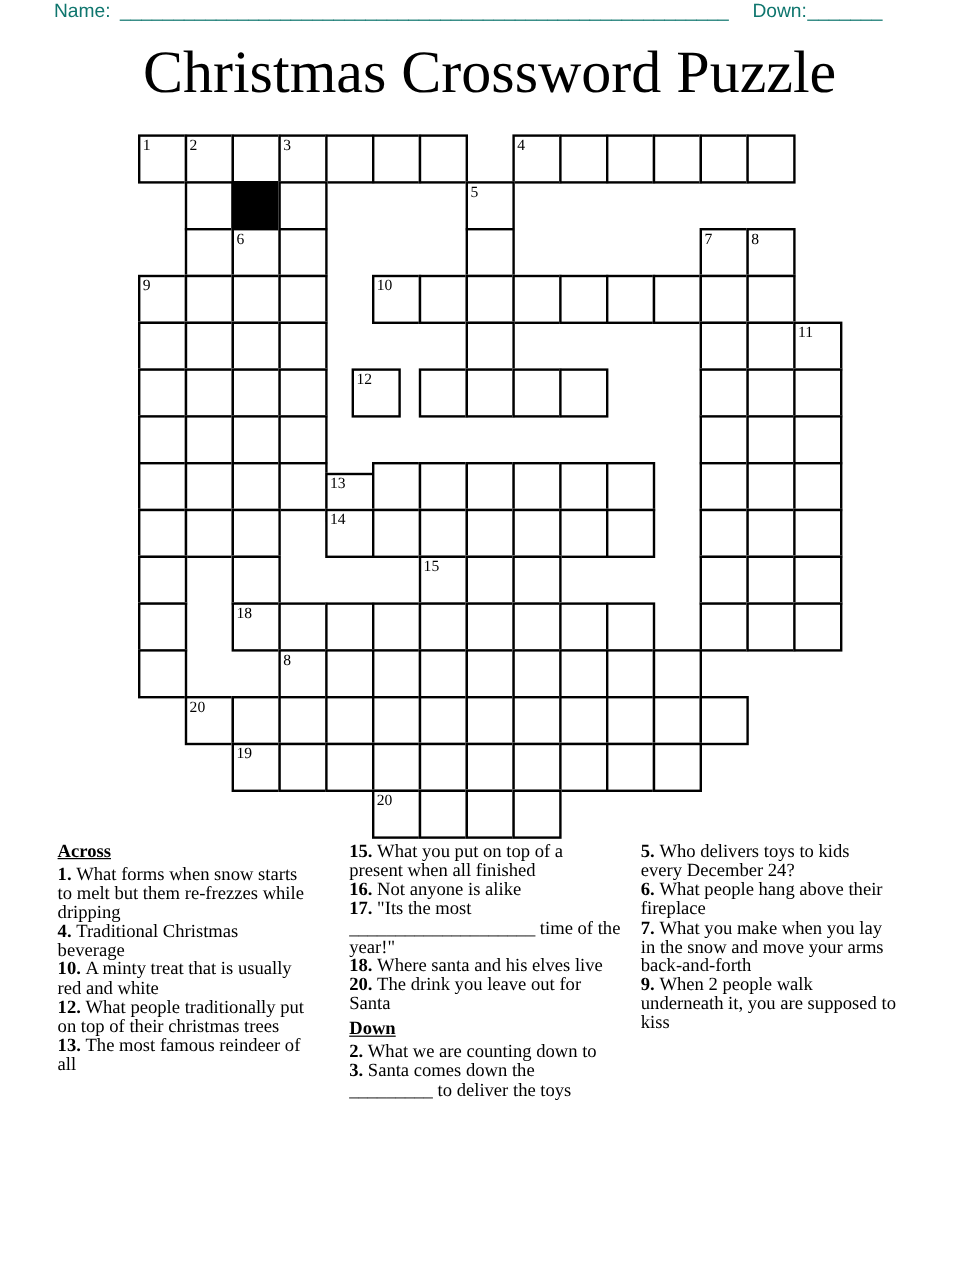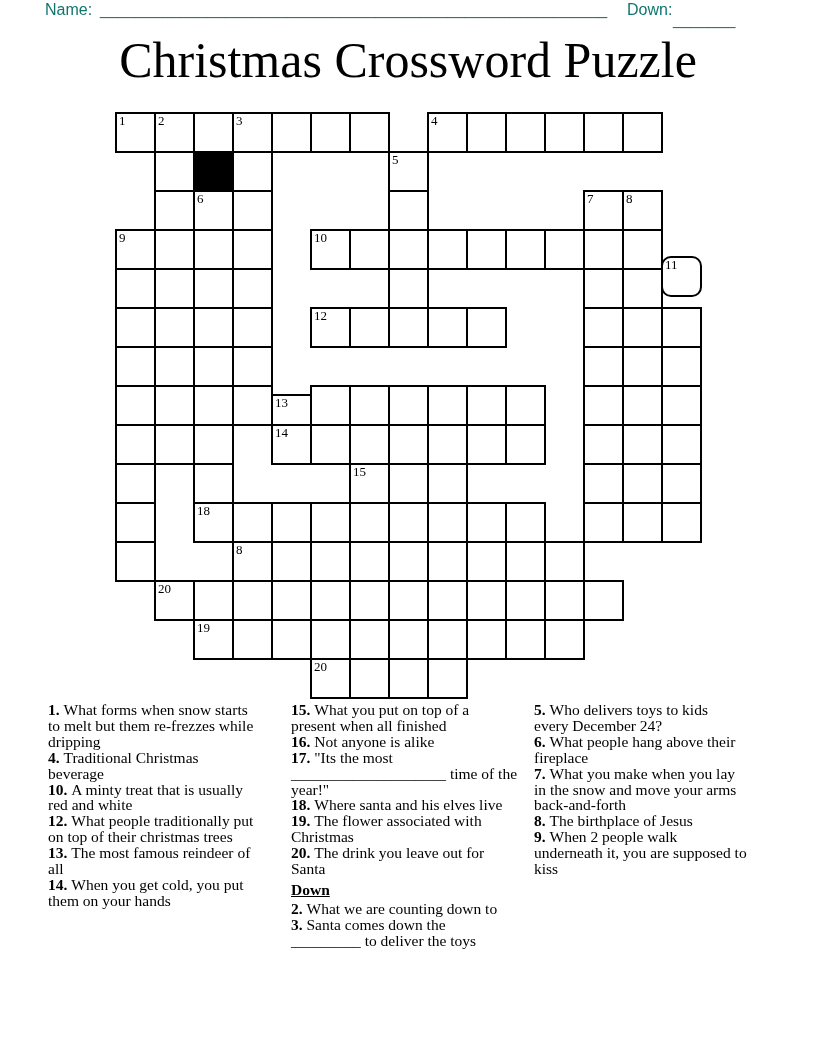--- a/index.html
+++ b/index.html
@@ -8,21 +8,21 @@
     font-family:"Liberation Serif", serif; color:#000;
     overflow:hidden;
   }
   .hdr {
     position:absolute; font-family:"Liberation Sans", sans-serif;
     font-size:16px; line-height:18px; white-space:pre; color:#0f766e;
   }
   #name-label { left:45px; top:1px; }
   #name-blank { left:100px; top:1px; letter-spacing:0; }
   #date-label { left:627px; top:1px; }
-  #date-blank { left:673px; top:1px;margin-top:10px; }
+  #date-blank { left:673px; top:1px; }
   #page-title {
     position:absolute; left:0; right:0; top:32px; text-align:center;
     font-family:"Liberation Serif", serif; font-size:50px; line-height:56px;
     font-weight:400; white-space:nowrap;
   }
   #grid {
     position:absolute; left:115px; top:112px; width:587px; height:587px;
   }
   .cell {
     position:absolute; width:41px; height:41px; box-sizing:border-box;
@@ -114,28 +114,28 @@
     <div class="cell" style="left: 429px; top: 117px;"></div>
     <div class="cell" style="left: 468px; top: 117px;"></div>
     <div class="cell" style="left: 507px; top: 117px;"></div>
     <div class="cell" style="left: 0px; top: 156px;"></div>
     <div class="cell" style="left: 39px; top: 156px;"></div>
     <div class="cell" style="left: 78px; top: 156px;"></div>
     <div class="cell" style="left: 117px; top: 156px;"></div>
     <div class="cell" style="left: 273px; top: 156px;"></div>
     <div class="cell" style="left: 468px; top: 156px;"></div>
     <div class="cell" style="left: 507px; top: 156px;"></div>
-    <div class="cell" style="left: 546px; top: 144px; border-radius: 10px;">
+    <div class="cell" style="left: 546px; top: 156px;">
       <span class="num">11</span>
     </div>
     <div class="cell" style="left: 0px; top: 195px;"></div>
     <div class="cell" style="left: 39px; top: 195px;"></div>
     <div class="cell" style="left: 78px; top: 195px;"></div>
     <div class="cell" style="left: 117px; top: 195px;"></div>
-    <div class="cell" style="left: 195px; top: 195px;">
+    <div class="cell" style="left: 178px; top: 195px;">
       <span class="num">12</span>
     </div>
     <div class="cell" style="left: 234px; top: 195px;"></div>
     <div class="cell" style="left: 273px; top: 195px;"></div>
     <div class="cell" style="left: 312px; top: 195px;"></div>
     <div class="cell" style="left: 351px; top: 195px;"></div>
     <div class="cell" style="left: 468px; top: 195px;"></div>
     <div class="cell" style="left: 507px; top: 195px;"></div>
     <div class="cell" style="left: 546px; top: 195px;"></div>
     <div class="cell" style="left: 0px; top: 234px;"></div>
@@ -241,66 +241,62 @@
     <div class="cell" style="left: 429px; top: 507px;"></div>
     <div class="cell" style="left: 195px; top: 546px;">
       <span class="num">20</span>
     </div>
     <div class="cell" style="left: 234px; top: 546px;"></div>
     <div class="cell" style="left: 273px; top: 546px;"></div>
     <div class="cell" style="left: 312px; top: 546px;"></div>
   </div>
 
 <div class="clue-col" id="clue-col-1">
+  <div class="clue-header">Across</div>
   <div id="across-list-1">
       <div class="clue"><b>1. </b>What forms when snow starts
 to melt but them re-frezzes while
 dripping</div>
       <div class="clue"><b>4. </b>Traditional Christmas
 beverage</div>
       <div class="clue"><b>10. </b>A minty treat that is usually
 red and white</div>
       <div class="clue"><b>12. </b>What people traditionally put
 on top of their christmas trees</div>
       <div class="clue"><b>13. </b>The most famous reindeer of
 all</div>
-      <div class="clue"><b>14. </b>When you get cold, you put
-them on your hands</div>
     </div>
 </div>
 
 <div class="clue-col" id="clue-col-2">
   <div id="across-list-2">
       <div class="clue"><b>15. </b>What you put on top of a
 present when all finished</div>
       <div class="clue"><b>16. </b>Not anyone is alike</div>
       <div class="clue"><b>17. </b>"Its the most
 ____________________ time of the
 year!"</div>
       <div class="clue"><b>18. </b>Where santa and his elves live</div>
-      <div class="clue"><b>19. </b>The flower associated with
-Christmas</div>
       <div class="clue"><b>20. </b>The drink you leave out for
 Santa</div>
     </div>
   <div class="clue-header" id="down-header">Down</div>
   <div id="down-list-1">
       <div class="clue"><b>2. </b>What we are counting down to</div>
       <div class="clue"><b>3. </b>Santa comes down the
 _________ to deliver the toys</div>
     </div>
 </div>
 
 <div class="clue-col" id="clue-col-3">
   <div id="down-list-2">
       <div class="clue"><b>5. </b>Who delivers toys to kids
 every December 24?</div>
       <div class="clue"><b>6. </b>What people hang above their
 fireplace</div>
       <div class="clue"><b>7. </b>What you make when you lay
 in the snow and move your arms
 back-and-forth</div>
-      <div class="clue"><b>8. </b>The birthplace of Jesus</div>
       <div class="clue"><b>9. </b>When 2 people walk
 underneath it, you are supposed to
 kiss</div>
     </div>
 </div>
 
 </body></html>

